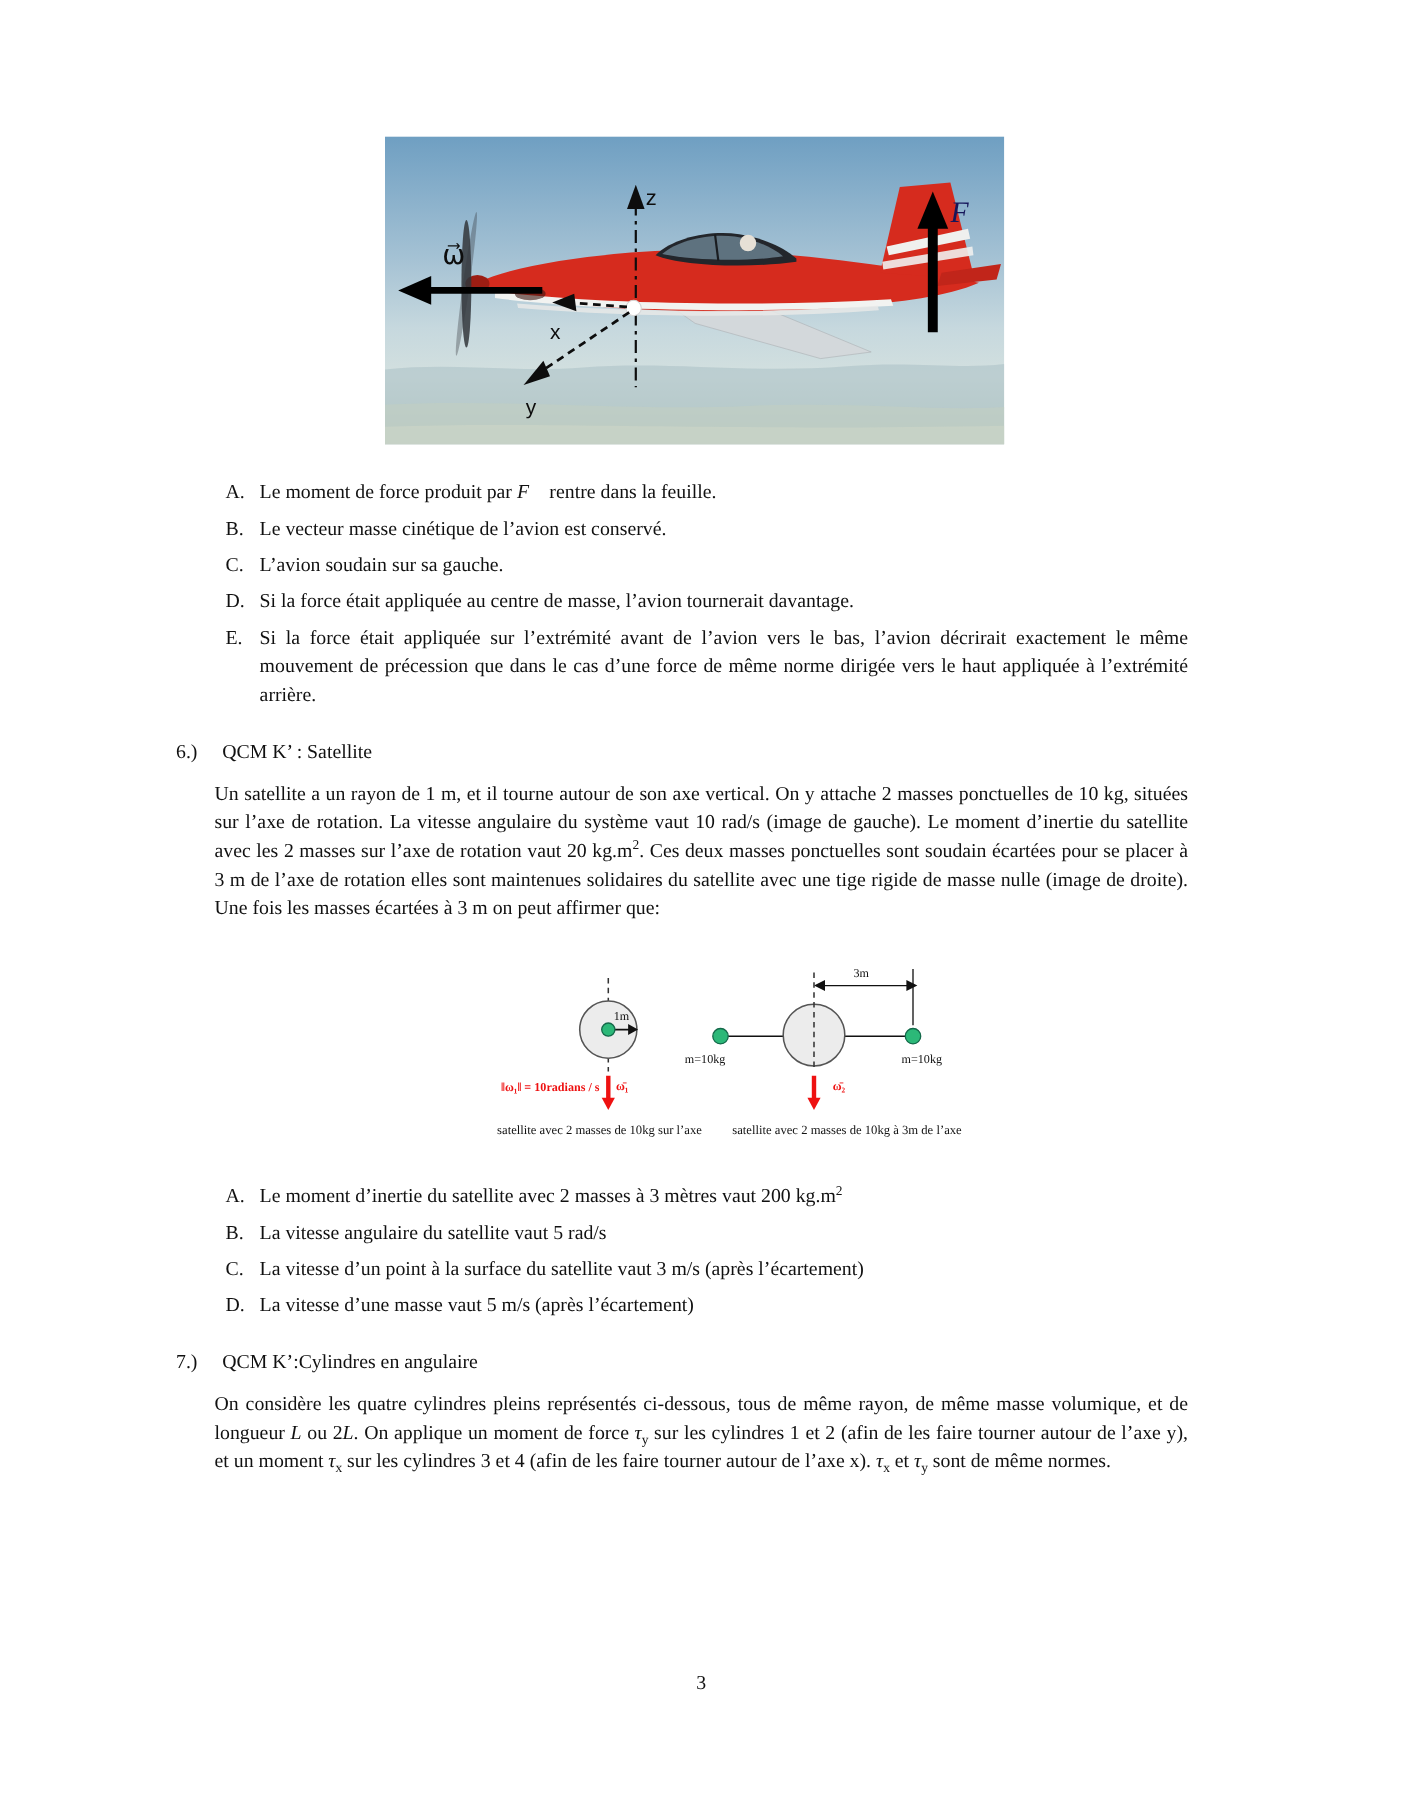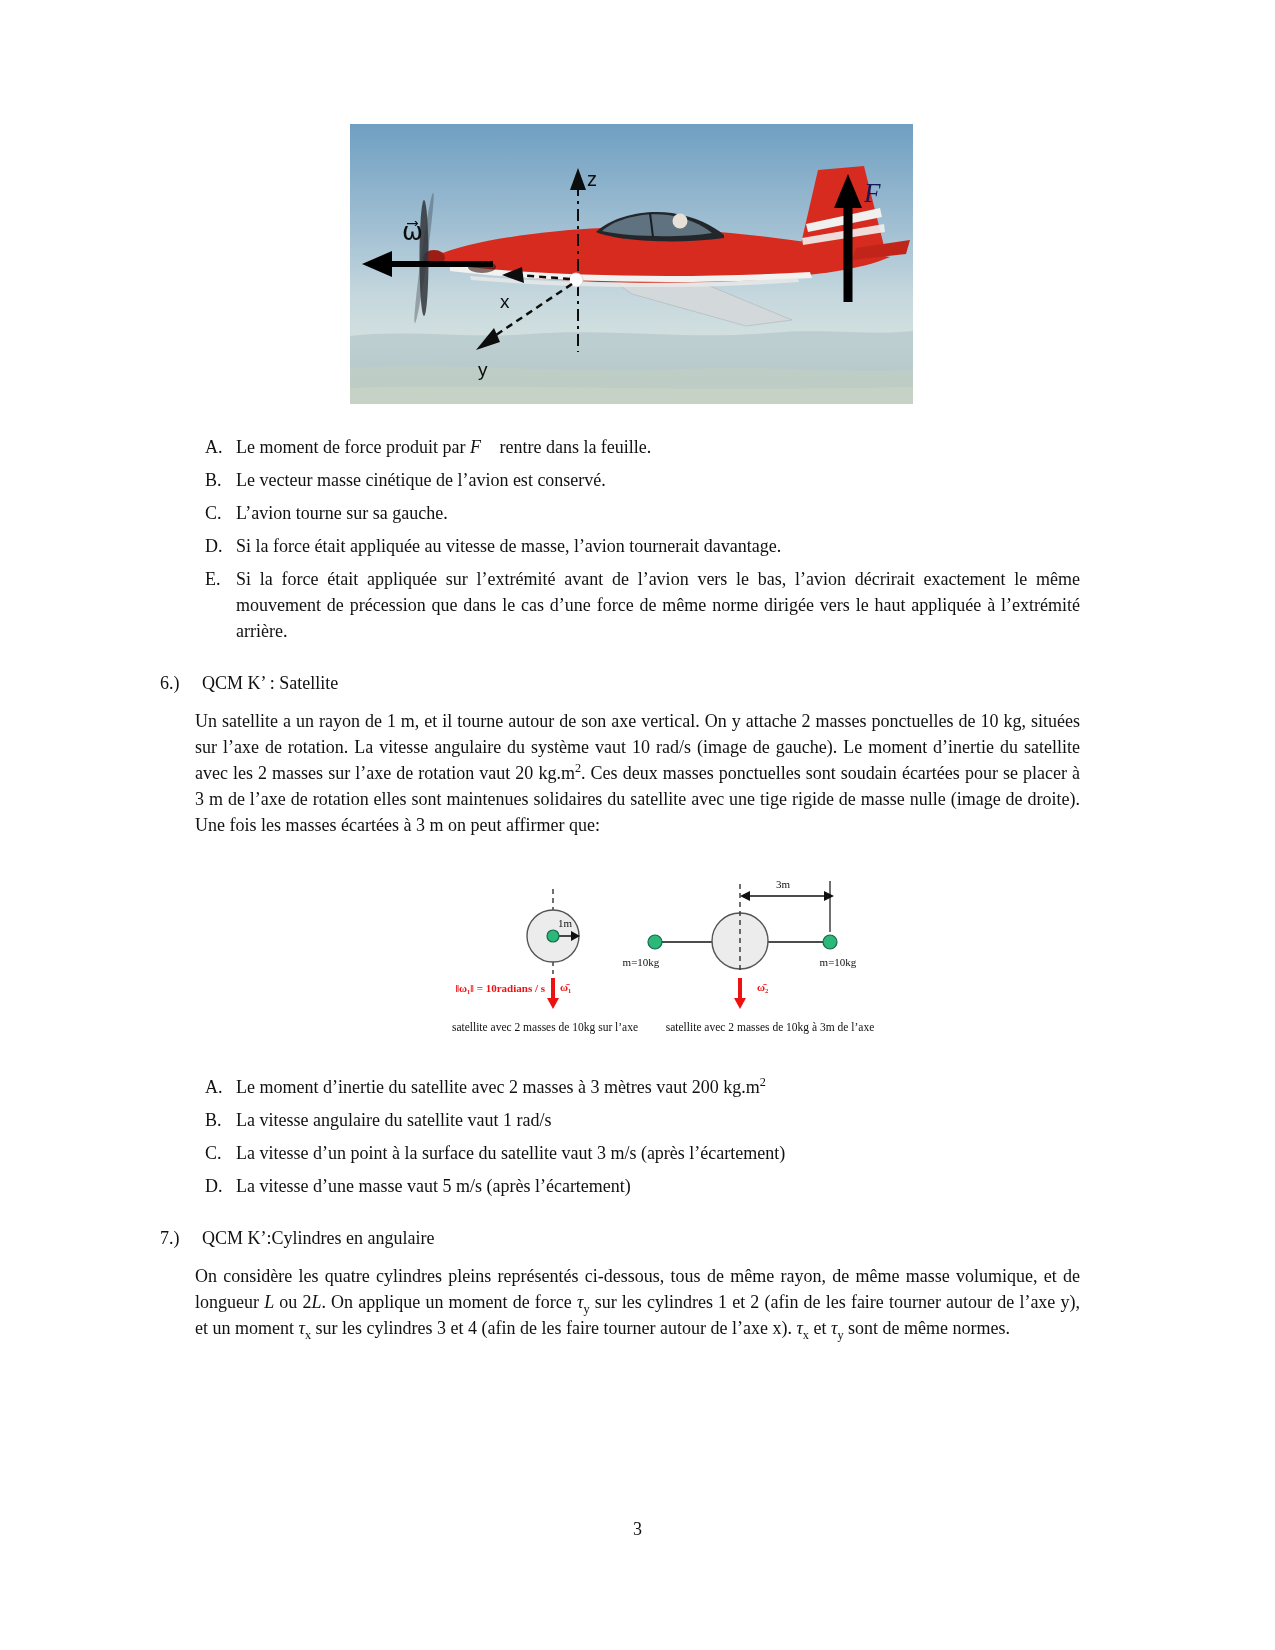--- a/index.html
+++ b/index.html
@@ -117,25 +117,25 @@
     <div class="opt">
       <span class="opt-label">A.</span>
       <span class="opt-text">Le moment de force produit par <i>F⃗</i> rentre dans la feuille.</span>
     </div>
     <div class="opt">
       <span class="opt-label">B.</span>
       <span class="opt-text">Le vecteur masse cinétique de l’avion est conservé.</span>
     </div>
     <div class="opt">
       <span class="opt-label">C.</span>
-      <span class="opt-text">L’avion tourne sur sa gauche.</span>
+      <span class="opt-text">L’avion soudain sur sa gauche.</span>
     </div>
     <div class="opt">
       <span class="opt-label">D.</span>
-      <span class="opt-text">Si la force était appliquée au vitesse de masse, l’avion tournerait davantage.</span>
+      <span class="opt-text">Si la force était appliquée au centre de masse, l’avion tournerait davantage.</span>
     </div>
     <div class="opt">
       <span class="opt-label">E.</span>
       <span class="opt-text">Si la force était appliquée sur l’extrémité avant de l’avion vers le bas, l’avion décrirait exactement le même mouvement de précession que dans le cas d’une force de même norme dirigée vers le haut appliquée à l’extrémité arrière.</span>
     </div>
   </div>
 
   <div class="sect-head">
     <span class="sect-num">6.)</span>
     <span class="sect-title">QCM K’ : Satellite</span>
@@ -181,21 +181,21 @@
     </svg>
   </div>
 
   <div class="optlist">
     <div class="opt">
       <span class="opt-label">A.</span>
       <span class="opt-text">Le moment d’inertie du satellite avec 2 masses à 3 mètres vaut 200 kg.m<sup>2</sup></span>
     </div>
     <div class="opt">
       <span class="opt-label">B.</span>
-      <span class="opt-text">La vitesse angulaire du satellite vaut 1 rad/s</span>
+      <span class="opt-text">La vitesse angulaire du satellite vaut 5 rad/s</span>
     </div>
     <div class="opt">
       <span class="opt-label">C.</span>
       <span class="opt-text">La vitesse d’un point à la surface du satellite vaut 3 m/s (après l’écartement)</span>
     </div>
     <div class="opt">
       <span class="opt-label">D.</span>
       <span class="opt-text">La vitesse d’une masse vaut 5 m/s (après l’écartement)</span>
     </div>
   </div>

